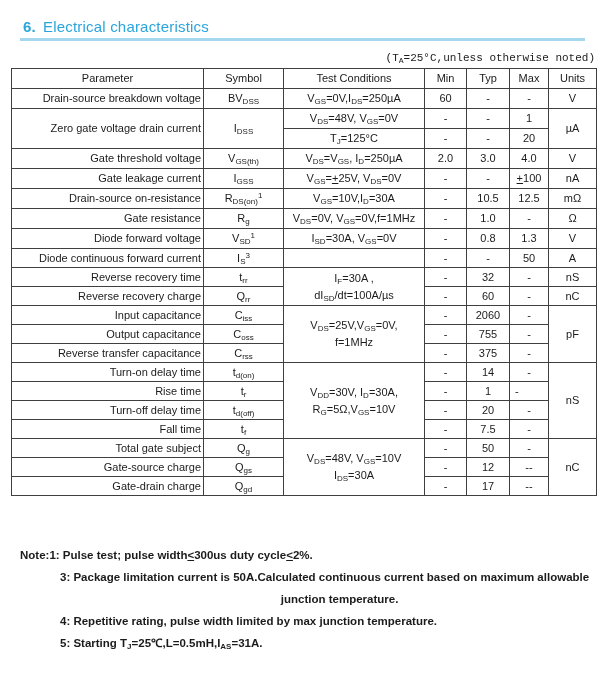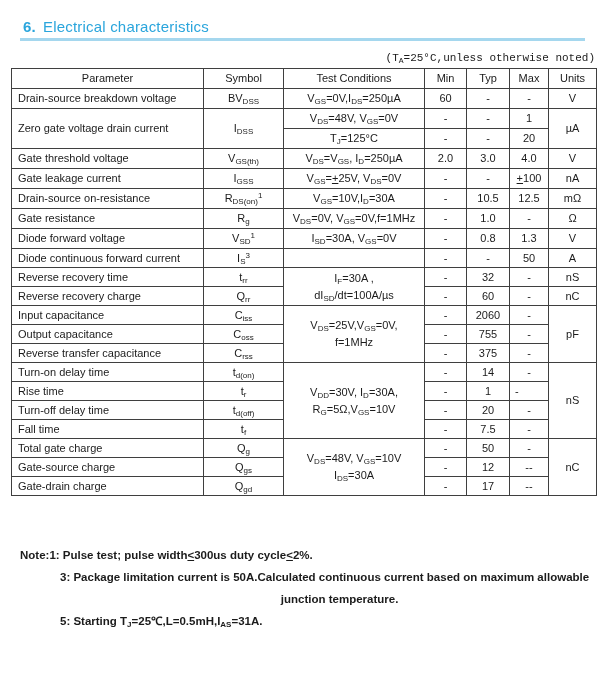--- a/index.html
+++ b/index.html
@@ -52,21 +52,21 @@
     border: 1px solid #3f3f3f;
     font-size: 11px;
     font-weight: normal;
     text-align: center;
     vertical-align: middle;
     padding: 1px 2px;
     height: 19px;
     line-height: 15px;
   }
   .spec th { height: 20px; }
-  .spec td.param { text-align: left; padding-left: 6px; }
+  .spec td.param { text-align: right; padding-left: 6px; }
   .spec td.cond { line-height: 17px; }
   .spec td.ta-l { text-align: left; padding-left: 5px; }
   sub, sup { font-size: 8px; line-height: 0; }
   sub { vertical-align: -2px; }
   sup { vertical-align: 4px; }
   .ul { text-decoration: underline; text-underline-offset: 1px; }
   
   .notes {
     position: absolute;
     left: 20px;
@@ -254,21 +254,21 @@
         <td>-</td>
       </tr>
       <tr>
         <td class="param">Fall time</td>
         <td class="sym">t<sub>f</sub></td>
         <td>-</td>
         <td>7.5</td>
         <td>-</td>
       </tr>
       <tr>
-        <td class="param">Total gate charge</td>
+        <td class="param">Total gate subject</td>
         <td class="sym">Q<sub>g</sub></td>
         <td class="cond" rowspan="3">V<sub>DS</sub>=48V, V<sub>GS</sub>=10V<br>I<sub>DS</sub>=30A</td>
         <td>-</td>
         <td>50</td>
         <td>-</td>
         <td rowspan="3">nC</td>
       </tr>
       <tr>
         <td class="param">Gate-source charge</td>
         <td class="sym">Q<sub>gs</sub></td>
@@ -283,16 +283,17 @@
         <td>17</td>
         <td>--</td>
       </tr>
     </tbody>
   </table>
 
   <div class="notes">
     <div class="note-line">Note:1: Pulse test; pulse width<span class="ul">&lt;</span>300us duty cycle<span class="ul">&lt;</span>2%.</div>
     <div class="note-line i1">3: Package limitation current is 50A.Calculated continuous current based on maximum allowable</div>
     <div class="note-line i2">junction temperature.</div>
+    <div class="note-line i1">4: Repetitive rating, pulse width limited by max junction temperature.</div>
     <div class="note-line i1">5: Starting T<sub>J</sub>=25℃,L=0.5mH,I<sub>AS</sub>=31A.</div>
   </div>
 
 </div>
 
 </body></html>

